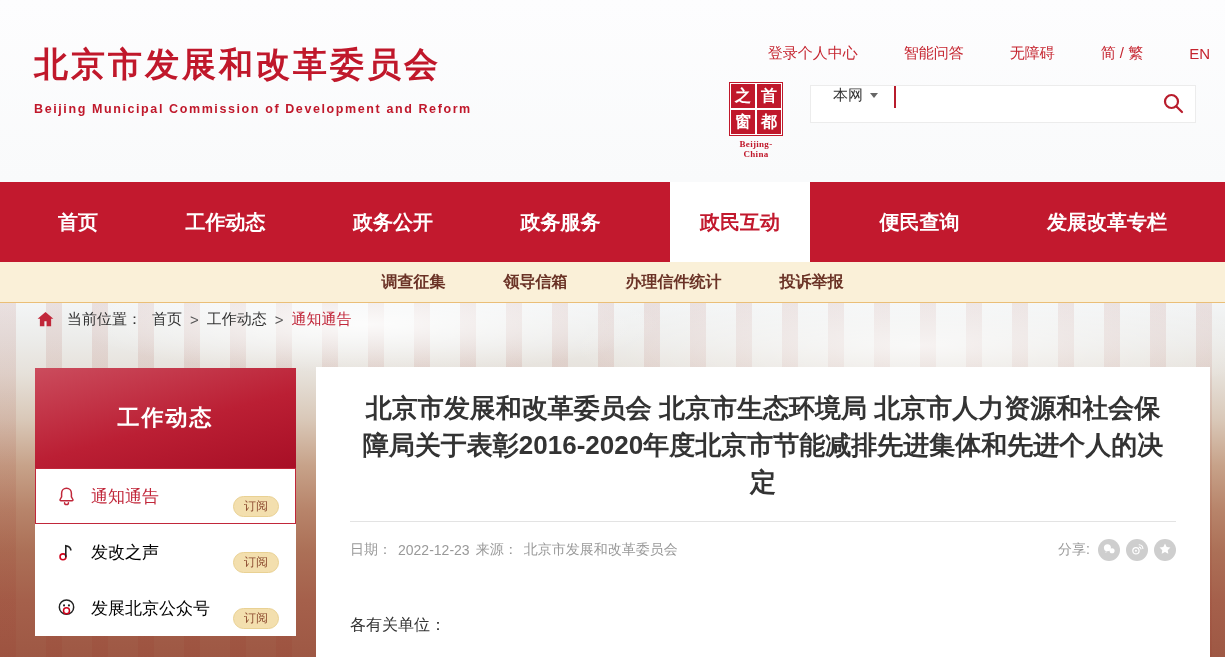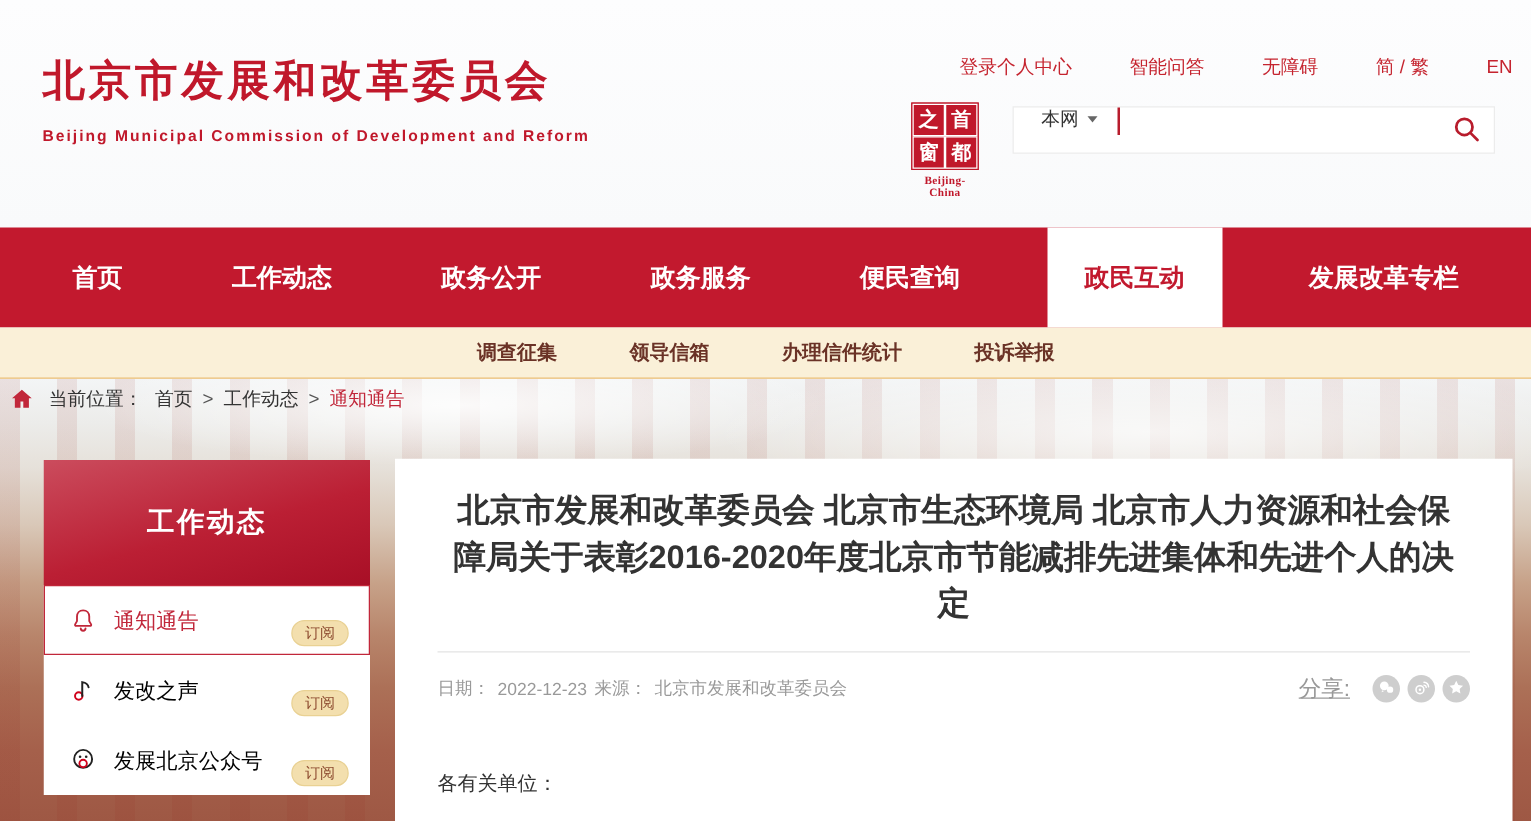--- a/index.html
+++ b/index.html
@@ -52,21 +52,21 @@
   
   .nav{position:absolute;left:0;top:182px;width:1225px;height:80px;background:var(--nav-red);display:flex;align-items:stretch;padding:0 40px 0 40px;justify-content:space-between;}
   .nav-item{display:flex;align-items:center;padding:0 18px;font-size:20px;font-weight:600;color:#fff;cursor:pointer;white-space:nowrap;}
   .nav-item.active{background:#fff;color:var(--nav-red);padding:0 30px;}
 
   
   .subnav{position:absolute;left:0;top:262px;width:1225px;height:41px;background:var(--beige);border-bottom:1px solid var(--beige-border);display:flex;align-items:center;justify-content:center;gap:58px;}
   .subnav a{font-size:16px;font-weight:600;color:var(--subnav-text);text-decoration:none;cursor:pointer;}
 
   
-  .crumbbar{position:absolute;left:0;top:303px;width:1225px;height:32px;display:flex;align-items:center;font-size:15px;color:#333;}
+  .crumbbar{position:absolute;left:0;top:303px;width:1225px;height:32px;display:flex;align-items:center;font-size:15px;color:#333;padding-left:28px;}
   .crumb-home{margin:0 12px 0 8px;display:flex;align-items:center;cursor:pointer;}
   .crumb-label{margin-right:10px;}
   .crumbbar a{color:#333;text-decoration:none;cursor:pointer;}
   .crumb-sep{margin:0 8px;color:#555;}
   .crumbbar a.current{color:var(--crumb-red);}
 
   
   .sidebar{position:absolute;left:35px;top:368px;width:261px;}
   .side-head{height:100px;background:linear-gradient(165deg,#cb4c5d 0%,#bb1f34 55%,#a80f26 100%);display:flex;align-items:center;justify-content:center;}
   .side-head span{color:#fff;font-size:22px;font-weight:bold;letter-spacing:2px;}
@@ -79,21 +79,21 @@
   .pill{width:46px;height:21px;border-radius:11px;background:var(--pill-bg);border:1px solid var(--pill-border);color:var(--pill-text);font-size:12px;display:flex;align-items:center;justify-content:center;cursor:pointer;margin-top:20px;}
 
   
   .card{position:absolute;left:316px;top:367px;width:894px;height:290px;background:#fff;padding:23px 34px 0 34px;}
   .art-title{font-size:26px;font-weight:600;color:#333;line-height:37px;text-align:center;padding:0 10px;}
   .divider{border-top:1px solid #e3e3e3;margin-top:20px;}
   .meta{display:flex;justify-content:space-between;align-items:center;margin-top:17px;}
   .meta-left{font-size:14px;color:var(--gray-text);display:flex;gap:6px;align-items:center;}
   .meta-left .src-label{}
   .share{display:flex;align-items:center;gap:6px;}
-  .share-label{font-size:18px;color:var(--gray-text);margin-right:12px;text-decoration:underline;}
+  .share-label{font-size:14px;color:var(--gray-text);margin-right:2px;}
   .share-btn{width:22px;height:22px;border-radius:50%;background:#cecece;border:none;display:flex;align-items:center;justify-content:center;cursor:pointer;padding:0;}
   .body-text{margin-top:54px;font-size:16px;color:#333;}
 </style>
 </head>
 <body>
 
 <div class="bg-art"></div>
 
 <div class="header">
   <div class="brand">
@@ -135,22 +135,22 @@
       </span>
     </button>
   </div>
 </div>
 
 <div class="nav">
   <div class="nav-item">首页</div>
   <div class="nav-item">工作动态</div>
   <div class="nav-item">政务公开</div>
   <div class="nav-item">政务服务</div>
+  <div class="nav-item active">政民互动</div>
   <div class="nav-item">便民查询</div>
-  <div class="nav-item active">政民互动</div>
   <div class="nav-item">发展改革专栏</div>
 </div>
 
 <div class="subnav">
   <a>调查征集</a>
   <a>领导信箱</a>
   <a>办理信件统计</a>
   <a>投诉举报</a>
 </div>
 

